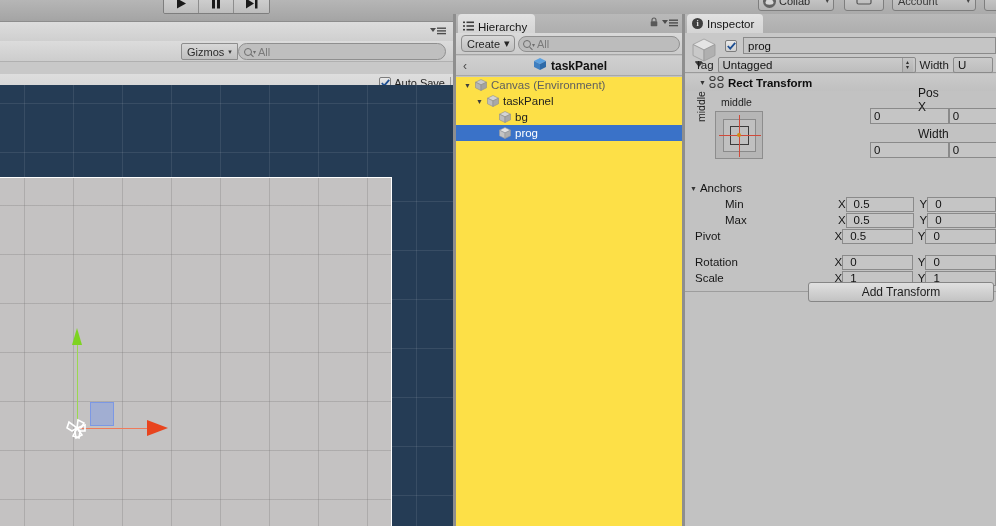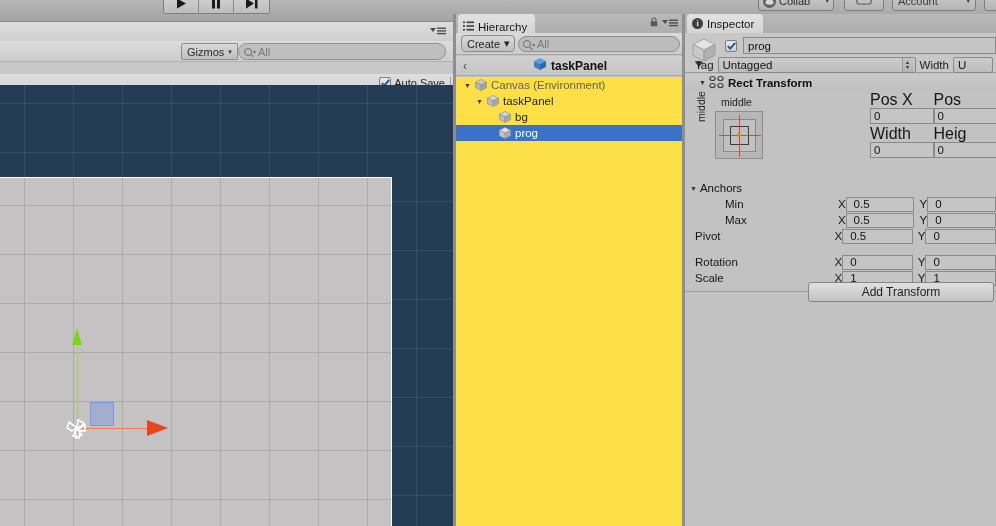--- a/index.html
+++ b/index.html
@@ -336,21 +336,21 @@
   .lbl-center { position: absolute; left: 36px; top: 4px; font-size: 10.5px; color: #1f1f1f; }
   .lbl-middle {
     position: absolute; left: 10px; top: 30px; font-size: 10.5px; color: #1f1f1f;
     transform: rotate(-90deg); transform-origin: left top; white-space: nowrap;
   }
 
   .fgrid { position: absolute; left: 185px; top: 0; width: 127px; }
   .fgrid-row { display: flex; }
   .fcol { width: 96px; }
   .fcol.second { width: 96px; }
-  .fl { font-size: 16px; color: #161616; height: 16px; display: flex; align-items: center; }
+  .fl { font-size: 12px; color: #161616; height: 16px; display: flex; align-items: center; margin-left: 48px; }
   .ff {
     height: 16px; background: #c5c5c5; border: 1px solid #8a8a8a;
     display: flex; align-items: center; padding-left: 3px;
     font-size: 11.5px; color: #111; margin-bottom: 2px;
   }
 
   .anchors-sec { position: absolute; left: 0; top: 88px; width: 100%; }
   .anc-hdr {
     display: flex; align-items: center; gap: 3px; padding-left: 5px;
     height: 16px; font-size: 11.5px; color: #121212;

